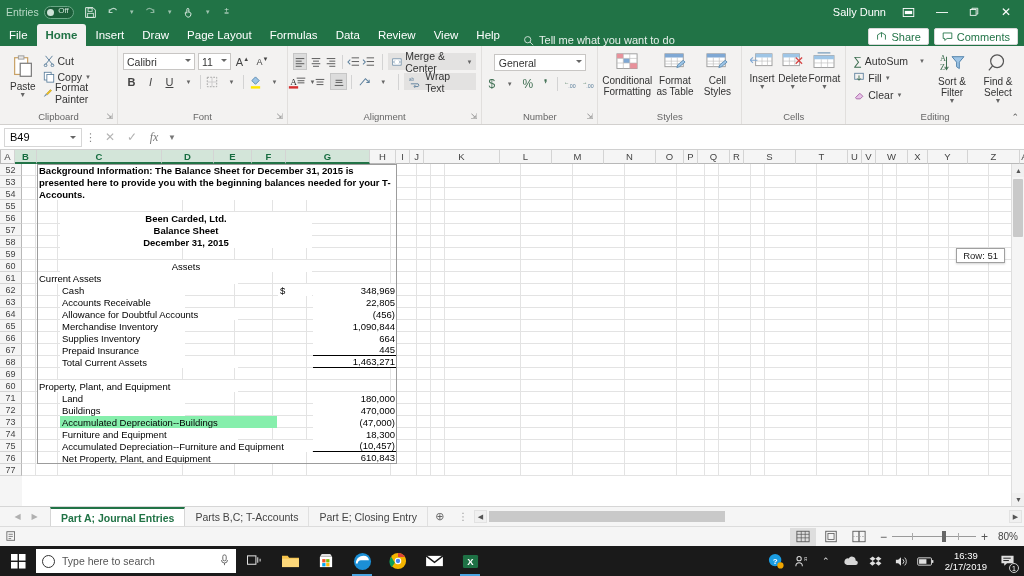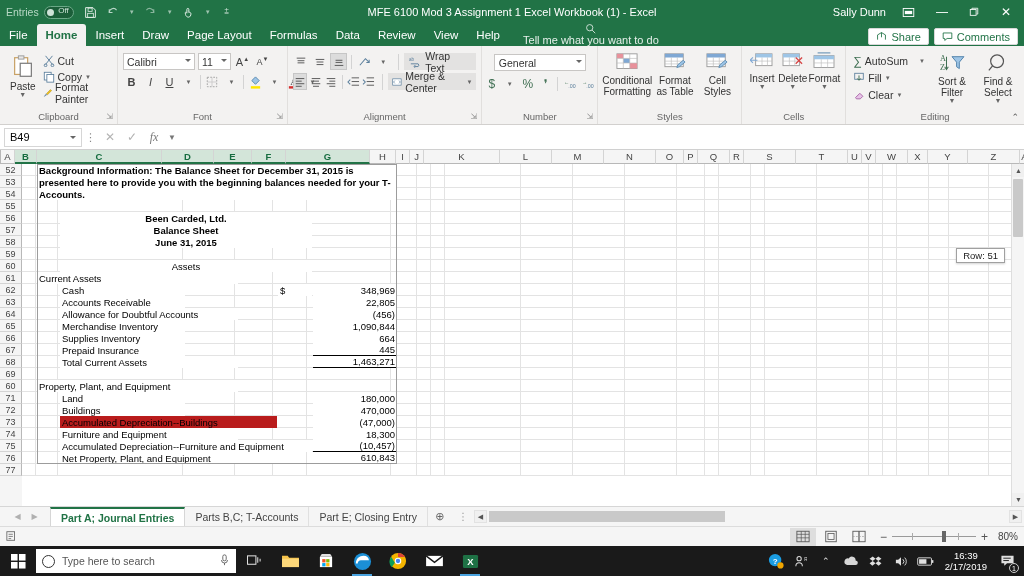--- a/index.html
+++ b/index.html
@@ -36,21 +36,21 @@
   .username { font-size:11px; margin-right:10px; }
   .winbtn { width:32px;height:24px; display:flex;align-items:center;justify-content:center; color:#fff; font-size:12px;}
   .acct-icon{ width:24px;height:24px;display:flex;align-items:center;justify-content:center;margin-right:6px;}
 
   
   .tabsrow {
     height:22px; background:#217346; display:flex; align-items:flex-end; flex:none; position:relative;
   }
   .rtab { padding:0 9px; height:22px; line-height:22px; color:#fff; font-size:11.5px; }
   .rtab.active { background:#f3f2f1; color:#217346; font-weight:bold; border-radius:3px 3px 0 0;}
-  .tellme { display:flex; align-items:center; color:#e6f0ea; font-size:11px; margin-left:14px;flex-direction:column; }
+  .tellme { display:flex; align-items:center; gap:5px; color:#e6f0ea; font-size:11px; margin-left:14px; }
   .tellme svg { opacity:.95; }
   .tb-actions { margin-left:auto; display:flex; align-items:center; gap:5px; padding-right:6px; padding-bottom:1px;}
   .act {
     display:flex; align-items:center; gap:4px; background:#fff; color:#217346;
     border:1px solid #d8d8d8; border-radius:2px; font-size:11px; padding:1px 7px; height:17px;
   }
 
   
   .ribbon {
     height:79px; background:#f3f2f1; border-bottom:1px solid #d2d0ce;
@@ -207,21 +207,20 @@
           </svg>
       </div>
       <div class="qitem small">
           <span style="font-size:6px;color:#9dc3ae;">▼</span>
         </div>
       <div class="qitem">
           <span style="font-size:8px;color:#cfe3d8;">⩲</span>
         </div>
     </div>
 
-    <div class="title-text">MFE 6100 Mod 3 Assignment 1 Excel Workbook (1)  -  Excel</div>
 
     <div class="tb-right">
       <div class="username">Sally Dunn</div>
       <div class="acct-icon">
         <svg width="13" height="13" viewBox="0 0 16 16">
             <rect x="1.5" y="3" width="13" height="10" fill="none" stroke="#fff" stroke-width="1.1"></rect>
             <rect x="3.5" y="6" width="9" height="4" fill="#fff"></rect>
           </svg>
       </div>
       <div class="winbtn">—</div>
@@ -373,20 +372,59 @@
               <span style="font-size:6px;color:#666;">▼</span>
             </div>
         </div>
       </div>
       <div class="rglabel"><span>Font</span><span class="dlg">⇲</span></div>
     </div>
 
     <div class="rgroup" style="width:196px;">
       <div class="rgbody" style="flex-direction:column; gap:3px; padding-top:4px;">
         <div style="display:flex; align-items:center; gap:2px;">
+          <div class="iconbtn on">
+              <svg width="12" height="12" viewBox="0 0 14 14">
+                <path d="M2 3h10M2 6h7M2 9h10M2 12h7" stroke="#555" stroke-width="1.1"></path>
+              </svg>
+            </div>
+          <div class="iconbtn">
+              <svg width="12" height="12" viewBox="0 0 14 14">
+                <path d="M2 3h10M3.5 6h7M2 9h10M3.5 12h7" stroke="#555" stroke-width="1.1"></path>
+              </svg>
+            </div>
+          <div class="iconbtn">
+              <svg width="12" height="12" viewBox="0 0 14 14">
+                <path d="M2 3h10M5 6h7M2 9h10M5 12h7" stroke="#555" stroke-width="1.1"></path>
+              </svg>
+            </div>
+          <span style="width:1px;height:14px;background:#d3d3d3;margin:0 2px;"></span>
+          <div class="iconbtn">
+              <svg width="13" height="12" viewBox="0 0 14 13">
+                <path d="M5 2h8M5 6h8M5 10h8" stroke="#555" stroke-width="1"></path>
+                <path d="M3.5 4L1 6.5 3.5 9" fill="none" stroke="#5b7f9c" stroke-width="1.1"></path>
+              </svg>
+            </div>
+          <div class="iconbtn">
+              <svg width="13" height="12" viewBox="0 0 14 13">
+                <path d="M5 2h8M5 6h8M5 10h8" stroke="#555" stroke-width="1"></path>
+                <path d="M1 4l2.5 2.5L1 9" fill="none" stroke="#5b7f9c" stroke-width="1.1"></path>
+              </svg>
+            </div>
+          <span style="width:1px;height:16px;background:#d3d3d3;margin:0 4px;"></span>
+          <div class="mergebtn">
+            <svg width="13" height="12" viewBox="0 0 14 13">
+                <rect x="1" y="2" width="12" height="9" fill="#fff" stroke="#5b7f9c" stroke-width="1"></rect>
+                <path d="M4 4.5L2.2 6.5 4 8.5M10 4.5l1.8 2-1.8 2" fill="none" stroke="#5b7f9c" stroke-width="1"></path>
+              </svg>
+            <span>Merge &amp; Center</span>
+            <span style="font-size:6px;color:#666;margin-left:2px;">▼</span>
+          </div>
+        </div>
+        <div style="display:flex; align-items:center; gap:2px;">
           <div class="iconbtn">
               <svg width="12" height="12" viewBox="0 0 14 14">
                 <path d="M2 2.5h10M3 5.5h8M3 8h8" stroke="#555" stroke-width="1.1"></path>
               </svg>
             </div>
           <div class="iconbtn">
               <svg width="12" height="12" viewBox="0 0 14 14">
                 <path d="M2 4h10M3 7h8M3 10h8" stroke="#555" stroke-width="1.1"></path>
               </svg>
             </div>
@@ -406,59 +444,20 @@
               <span style="font-size:6px;color:#666;">▼</span>
             </div>
           <span style="width:1px;height:16px;background:#d3d3d3;margin:0 4px;"></span>
           <div class="wrapbtn">
             <svg width="13" height="12" viewBox="0 0 14 13">
                 <text x="0" y="5.5" font-size="5" fill="#5b7f9c" font-family="Liberation Sans,sans-serif">ab</text>
                 <path d="M2 8.5h8a2 2 0 0 1 0 3H6" fill="none" stroke="#5b7f9c" stroke-width="1"></path>
                 <path d="M7 9.8l-1.6 1.7L7 13" fill="none" stroke="#5b7f9c" stroke-width="1"></path>
               </svg>
             <span>Wrap Text</span>
-          </div>
-        </div>
-        <div style="display:flex; align-items:center; gap:2px;">
-          <div class="iconbtn on">
-              <svg width="12" height="12" viewBox="0 0 14 14">
-                <path d="M2 3h10M2 6h7M2 9h10M2 12h7" stroke="#555" stroke-width="1.1"></path>
-              </svg>
-            </div>
-          <div class="iconbtn">
-              <svg width="12" height="12" viewBox="0 0 14 14">
-                <path d="M2 3h10M3.5 6h7M2 9h10M3.5 12h7" stroke="#555" stroke-width="1.1"></path>
-              </svg>
-            </div>
-          <div class="iconbtn">
-              <svg width="12" height="12" viewBox="0 0 14 14">
-                <path d="M2 3h10M5 6h7M2 9h10M5 12h7" stroke="#555" stroke-width="1.1"></path>
-              </svg>
-            </div>
-          <span style="width:1px;height:14px;background:#d3d3d3;margin:0 2px;"></span>
-          <div class="iconbtn">
-              <svg width="13" height="12" viewBox="0 0 14 13">
-                <path d="M5 2h8M5 6h8M5 10h8" stroke="#555" stroke-width="1"></path>
-                <path d="M3.5 4L1 6.5 3.5 9" fill="none" stroke="#5b7f9c" stroke-width="1.1"></path>
-              </svg>
-            </div>
-          <div class="iconbtn">
-              <svg width="13" height="12" viewBox="0 0 14 13">
-                <path d="M5 2h8M5 6h8M5 10h8" stroke="#555" stroke-width="1"></path>
-                <path d="M1 4l2.5 2.5L1 9" fill="none" stroke="#5b7f9c" stroke-width="1.1"></path>
-              </svg>
-            </div>
-          <span style="width:1px;height:16px;background:#d3d3d3;margin:0 4px;"></span>
-          <div class="mergebtn">
-            <svg width="13" height="12" viewBox="0 0 14 13">
-                <rect x="1" y="2" width="12" height="9" fill="#fff" stroke="#5b7f9c" stroke-width="1"></rect>
-                <path d="M4 4.5L2.2 6.5 4 8.5M10 4.5l1.8 2-1.8 2" fill="none" stroke="#5b7f9c" stroke-width="1"></path>
-              </svg>
-            <span>Merge &amp; Center</span>
-            <span style="font-size:6px;color:#666;margin-left:2px;">▼</span>
           </div>
         </div>
       </div>
       <div class="rglabel"><span>Alignment</span><span class="dlg">⇲</span></div>
     </div>
 
     <div class="rgroup" style="width:116px;">
       <div class="rgbody" style="flex-direction:column; gap:4px; padding-top:5px; align-items:center;">
         <div class="numfmt">
             <span>General</span>
@@ -894,21 +893,21 @@
             <div class="gcell" style="width: 52px;"></div>
             <div class="gcell" style="width: 52px;"></div>
             <div class="gcell" style="width: 14px;"></div>
             <div class="gcell" style="width: 14px;"></div>
             <div class="gcell" style="width: 32px;"></div>
             <div class="gcell" style="width: 20px;"></div>
             <div class="gcell" style="width: 40px;"></div>
             <div class="gcell" style="width: 52px;"></div>
           </div>
           <div style="position: relative; height: 0px;">
-            <div style="position: absolute; left: 38px; top: -12px; width: 252px; height: 12px; display: flex; align-items: center; font-size: 9.5px; white-space: nowrap; overflow: hidden; padding: 0px 2px; background: rgb(255, 255, 255); justify-content: center; font-weight: bold;">June 31, 2015</div>
+            <div style="position: absolute; left: 38px; top: -12px; width: 252px; height: 12px; display: flex; align-items: center; font-size: 9.5px; white-space: nowrap; overflow: hidden; padding: 0px 2px; background: rgb(255, 255, 255); justify-content: center; font-weight: bold;">December 31, 2015</div>
           </div>
           <div class="grow">
             <div class="gcell" style="width: 14px;"></div>
             <div class="gcell" style="width: 22px;"></div>
             <div class="gcell" style="width: 125px;"></div>
             <div class="gcell" style="width: 52px;"></div>
             <div class="gcell" style="width: 38px;"></div>
             <div class="gcell" style="width: 34px;"></div>
             <div class="gcell" style="width: 84px;"></div>
             <div class="gcell" style="width: 26px;"></div>
@@ -1365,21 +1364,21 @@
             <div class="gcell" style="width: 52px;"></div>
             <div class="gcell" style="width: 52px;"></div>
             <div class="gcell" style="width: 14px;"></div>
             <div class="gcell" style="width: 14px;"></div>
             <div class="gcell" style="width: 32px;"></div>
             <div class="gcell" style="width: 20px;"></div>
             <div class="gcell" style="width: 40px;"></div>
             <div class="gcell" style="width: 52px;"></div>
           </div>
           <div style="position: relative; height: 0px;">
-            <div style="position: absolute; left: 38px; top: -12px; width: 217px; height: 12px; display: flex; align-items: center; font-size: 9.5px; white-space: nowrap; overflow: hidden; padding: 0px 2px; background: #b91c1c;">Accumulated Depreciation--Buildings</div>
+            <div style="position: absolute; left: 38px; top: -12px; width: 217px; height: 12px; display: flex; align-items: center; font-size: 9.5px; white-space: nowrap; overflow: hidden; padding: 0px 2px; background: #86efac;">Accumulated Depreciation--Buildings</div>
             <div style="position: absolute; left: 291px; top: -12px; width: 84px; height: 12px; display: flex; align-items: center; font-size: 9.5px; white-space: nowrap; overflow: hidden; padding: 0px 2px; background: rgb(255, 255, 255); justify-content: flex-end;">(47,000)</div>
           </div>
           <div class="grow">
             <div class="gcell" style="width: 14px;"></div>
             <div class="gcell" style="width: 22px;"></div>
             <div class="gcell" style="width: 125px;"></div>
             <div class="gcell" style="width: 52px;"></div>
             <div class="gcell" style="width: 38px;"></div>
             <div class="gcell" style="width: 34px;"></div>
             <div class="gcell" style="width: 84px;"></div>

